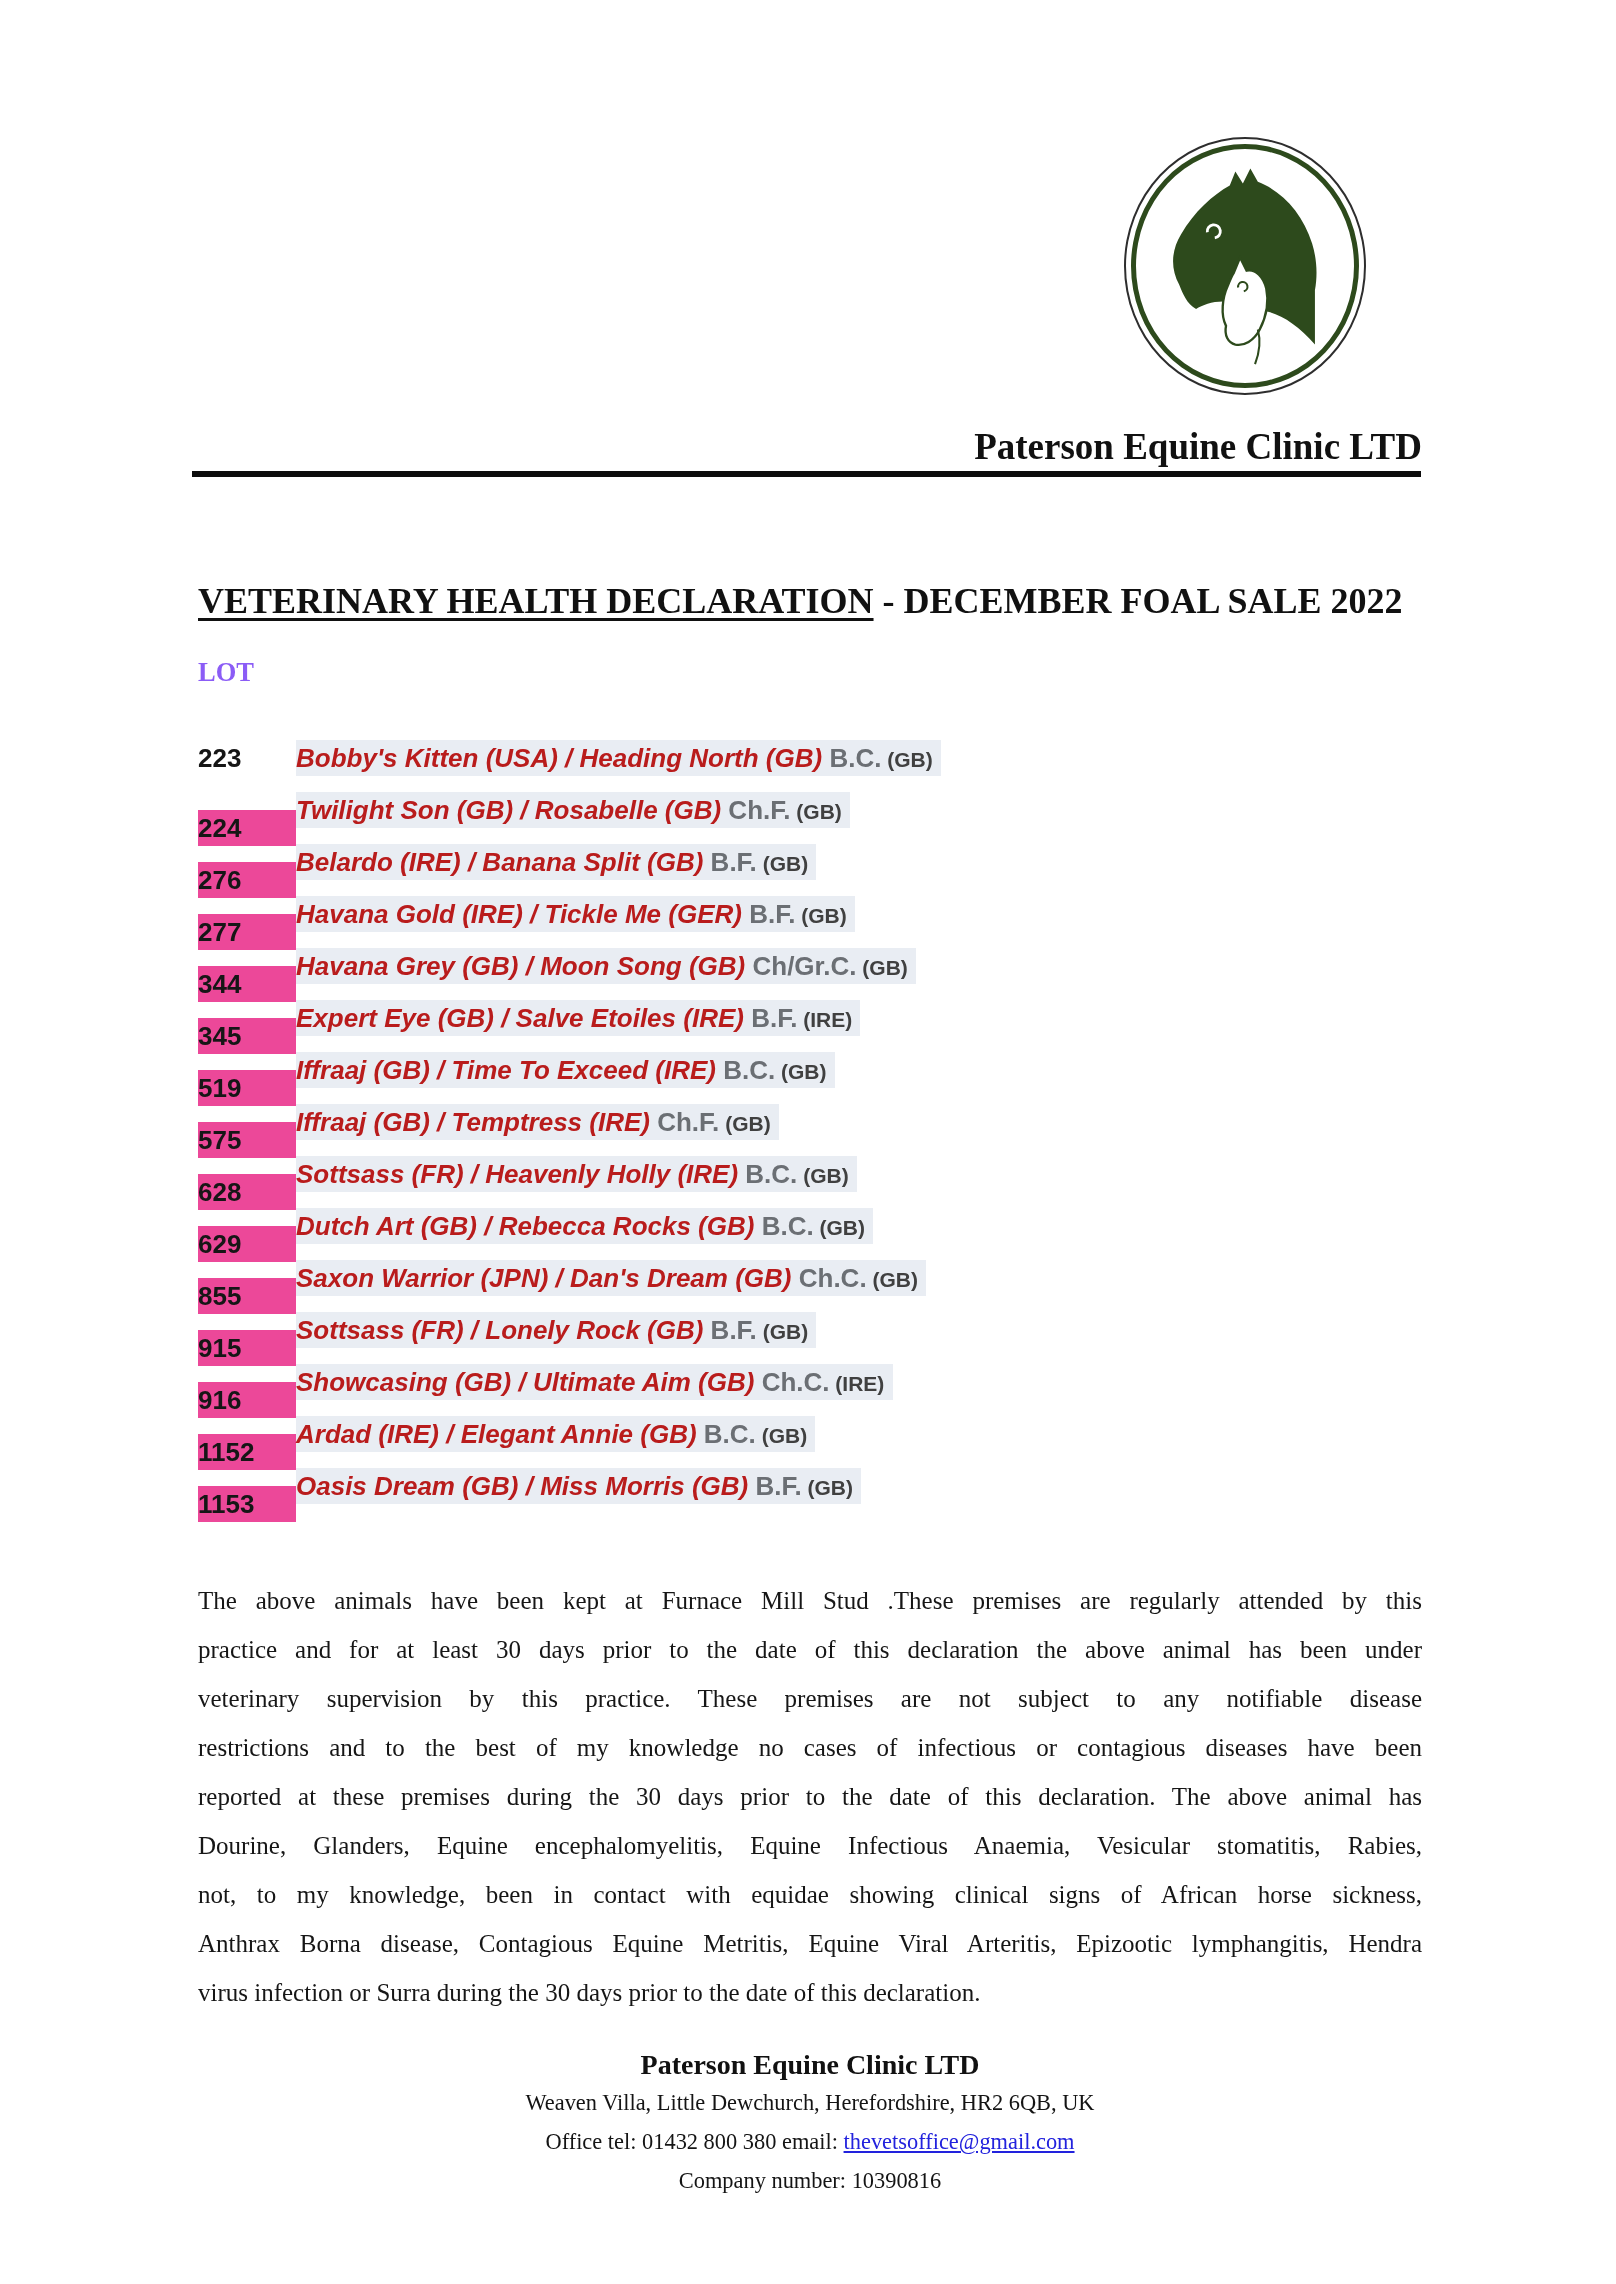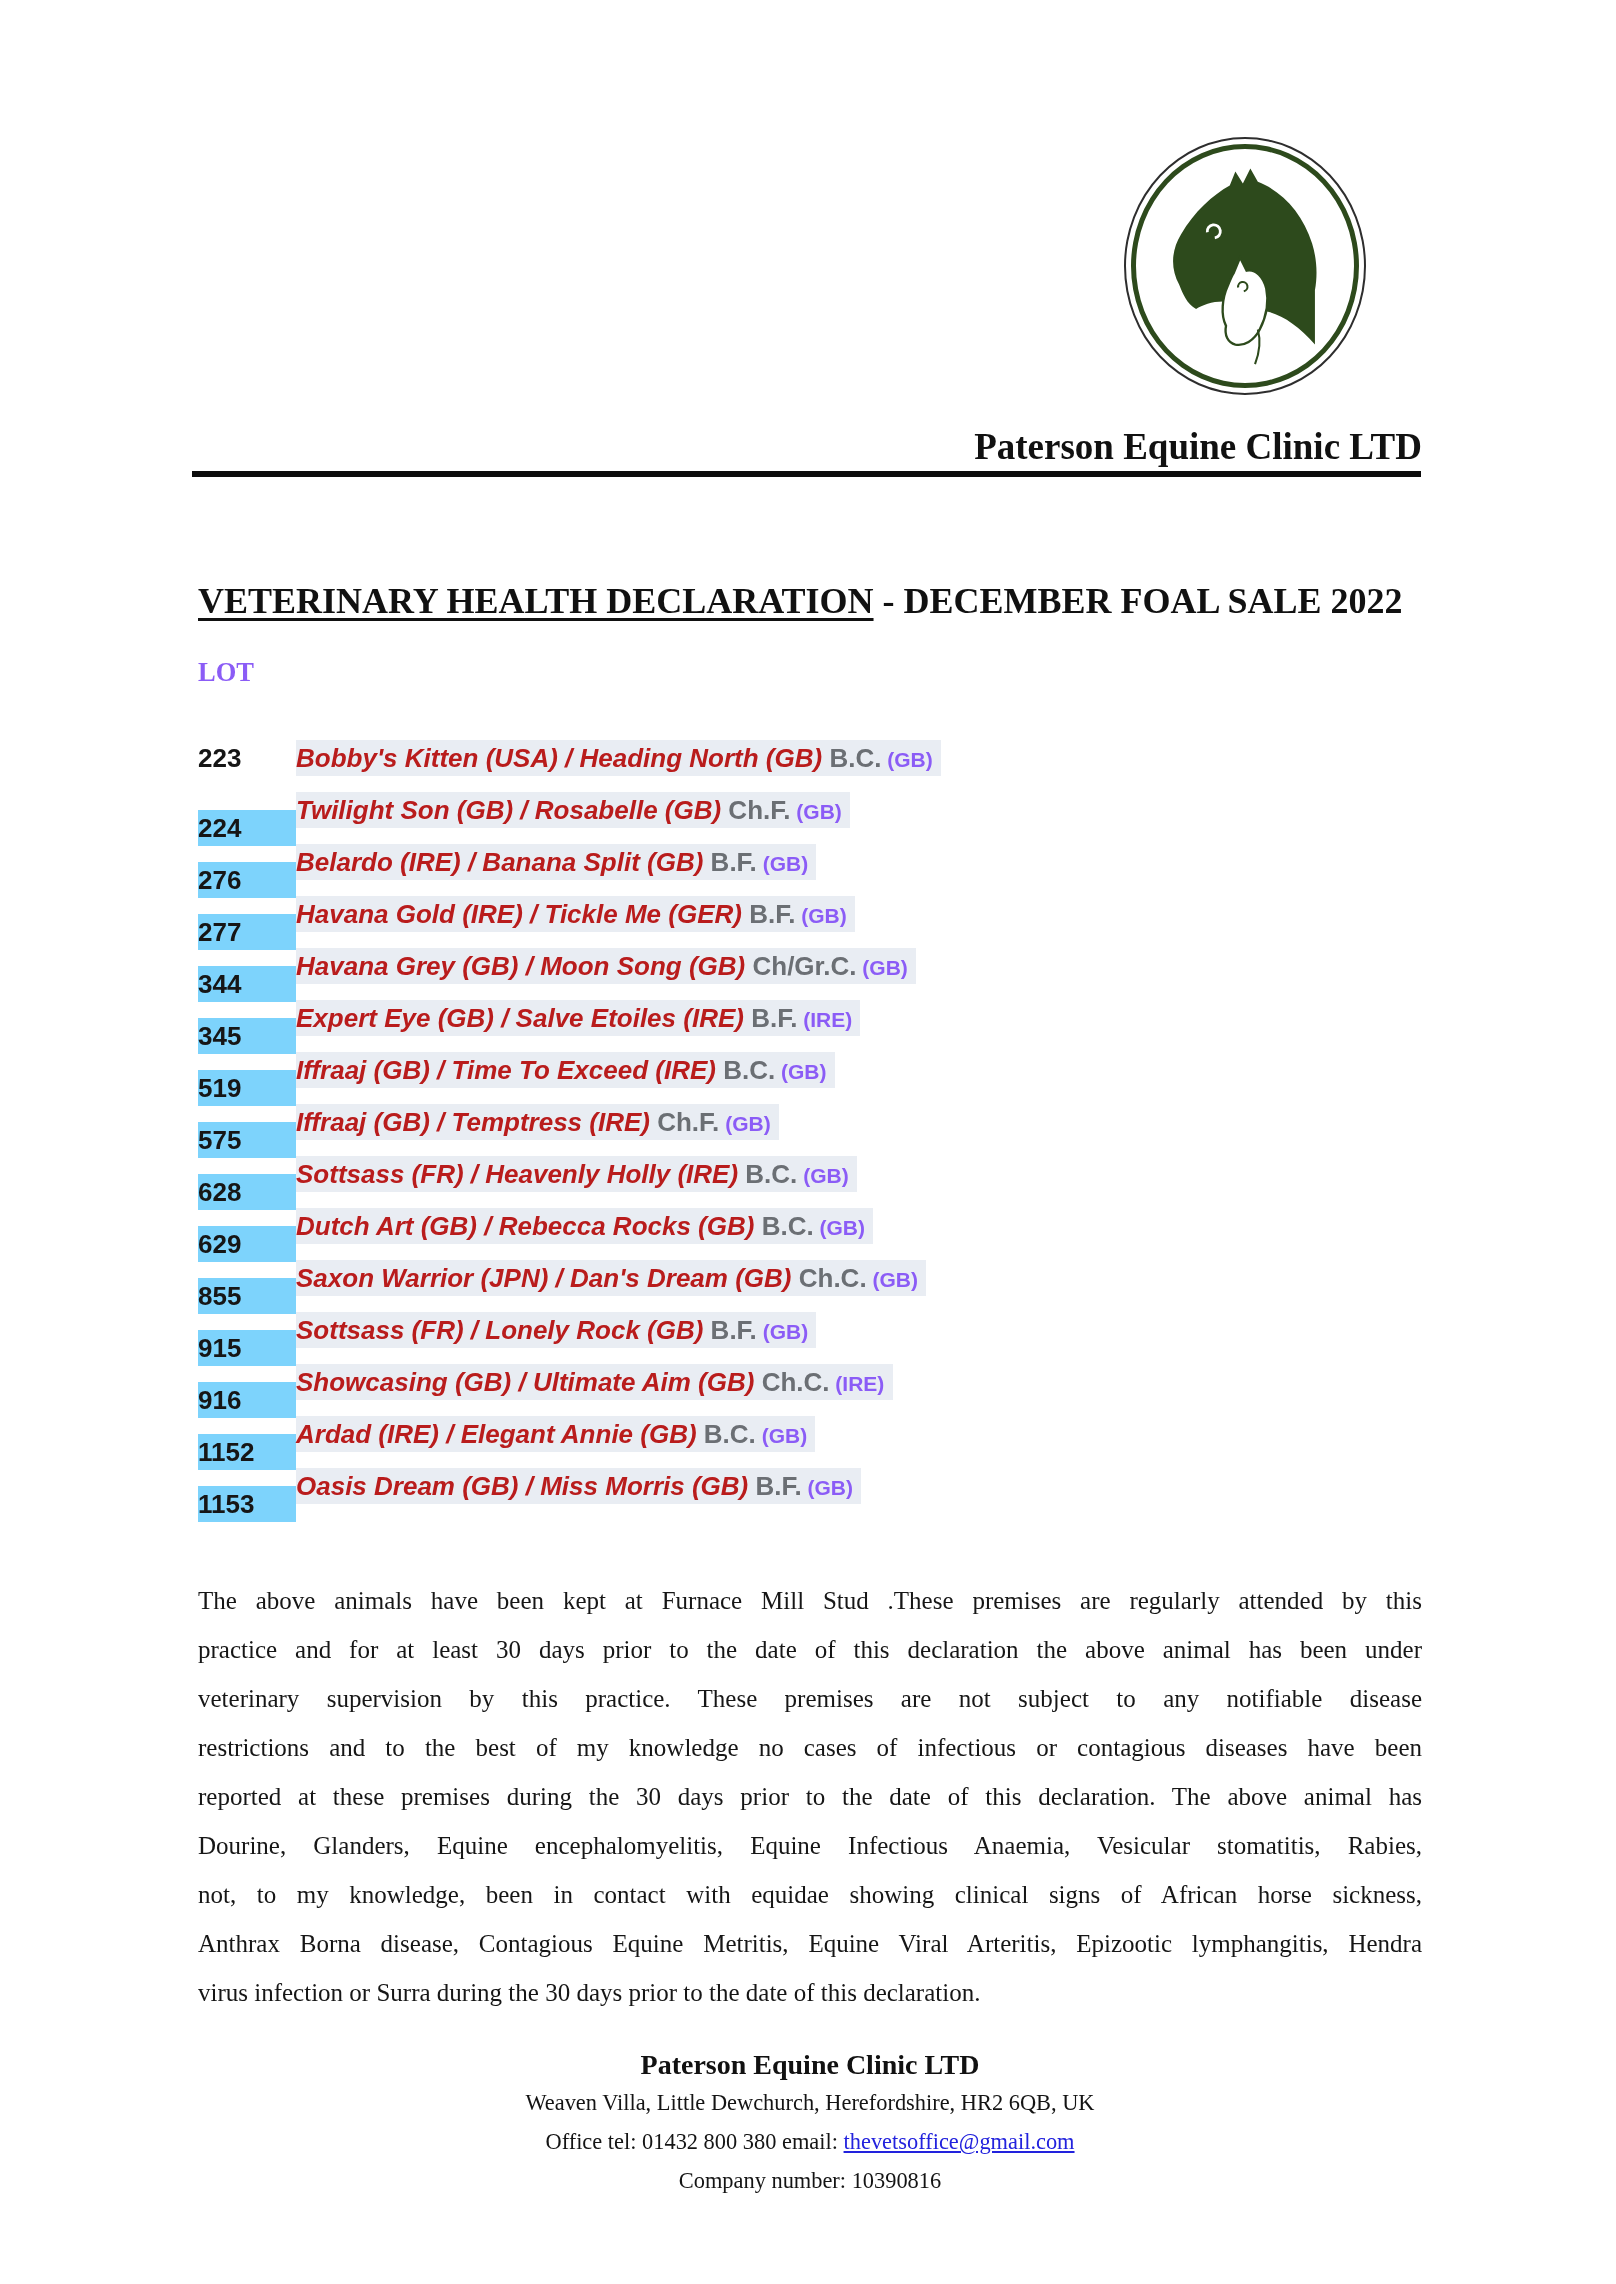--- a/index.html
+++ b/index.html
@@ -25,25 +25,25 @@
   .doc-title{position:absolute;top:585px;left:198px;font-weight:bold;font-size:36px;
       line-height:32px;color:#111;white-space:nowrap;}
   .doc-title .u{text-decoration:underline;text-decoration-thickness:2.7px;text-underline-offset:5px;}
   .lot-label{position:absolute;top:657px;left:198px;font-weight:bold;font-size:26.5px;color:#8b5cf6;}
 
   
   .lot-list{position:absolute;top:732px;left:198px;width:1224px;}
   .lot-row{height:52px;display:flex;align-items:center;
       font-family:"Liberation Sans", sans-serif;font-weight:bold;font-size:26px;}
   .lot-num{width:98px;height:36px;line-height:36px;color:#161616;flex:0 0 auto;}
-  .lot-num.hl{background:#7dd3fc;margin-top:36px;}
+  .lot-num.hl{background:#ec4899;margin-top:36px;}
   .lot-name{height:36px;line-height:36px;background:#e9edf3;padding-right:8.2px;white-space:nowrap;}
   .lot-name .cross{color:#b91c1c;font-style:italic;}
   .lot-name .code{color:#6b6f74;}
-  .lot-name .origin{color:#8b5cf6;font-size:21px;}
+  .lot-name .origin{color:#404040;font-size:21px;}
 
   
   .declaration{position:absolute;top:1576px;left:198px;width:1224px;
       font-size:25px;color:#161616;}
   .decl-line{line-height:49px;text-align:justify;text-align-last:justify;}
   .decl-line.last{text-align-last:left;}
 
   
   .footer{position:absolute;top:2046px;left:198px;width:1224px;text-align:center;}
   .footer .f-title{font-weight:bold;font-size:28px;line-height:37px;color:#111;}

